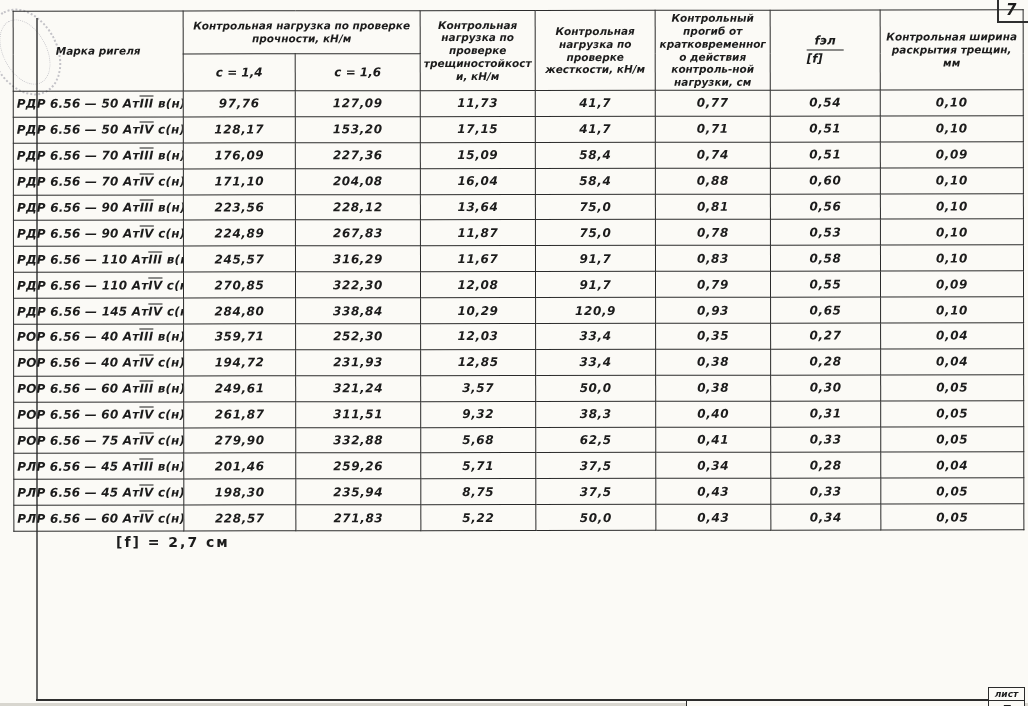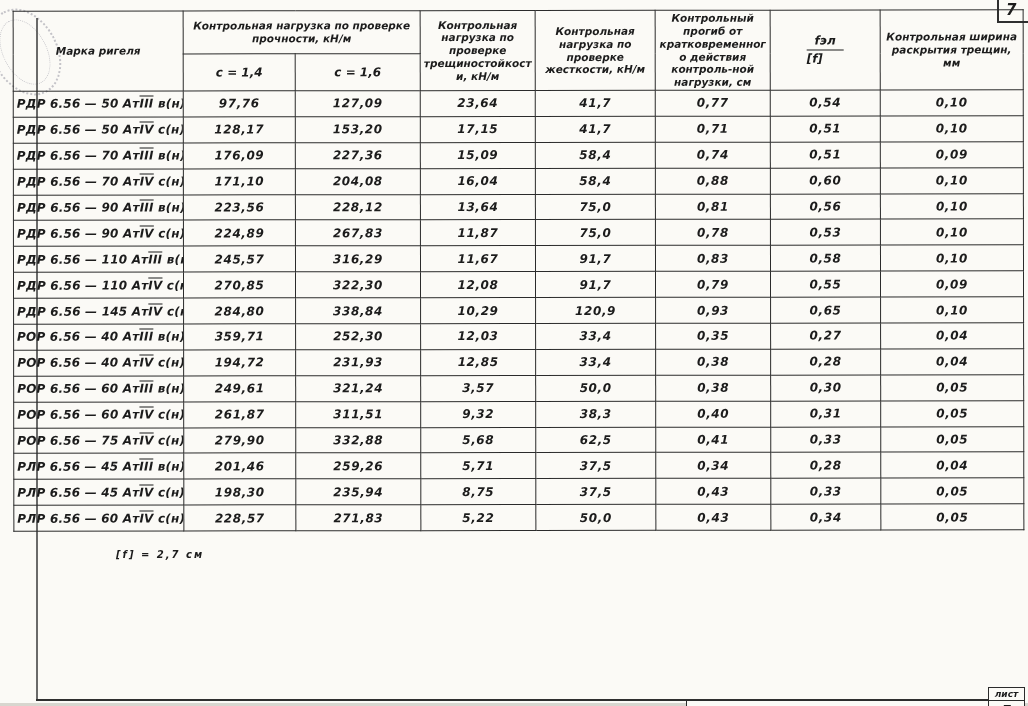--- a/index.html
+++ b/index.html
@@ -39,21 +39,21 @@
   thead tr.sub th{height:34px;font-size:12px;}
   tbody tr{height:25.9px;}
   tbody td{font-size:12px;font-weight:600;letter-spacing:.6px;}
   td.c-mark{text-align:left;padding-left:12px;font-size:12px;letter-spacing:.2px;white-space:nowrap;}
   td.val{text-align:center;}
   .ovl{text-decoration:overline;}
   .frac{display:inline-block;text-align:left;font-size:12px;font-weight:600;}
   .frac .top{display:block;border-bottom:1.4px solid #1c1c1c;padding:0 8px 1px;}
   .frac .bot{display:block;padding-top:1px;}
   
-  .note{position:absolute;left:116px;top:549px;font-size:10px;font-style:italic;font-weight:600;letter-spacing:2px;}
+  .note{position:absolute;left:116px;top:534px;font-size:14px;font-weight:600;letter-spacing:2px;}
   
   .tblock{position:absolute;left:686px;top:664px;width:302px;height:35px;border:1.8px solid #2b2b2b;
     display:flex;align-items:center;justify-content:center;background:#fbfaf6;margin-top:36px;}
   .tblock .doc{font-size:16px;font-style:italic;font-weight:600;letter-spacing:2px;}
   .sheetbox{position:absolute;left:988px;top:687px;width:35px;height:43px;border:1.8px solid #2b2b2b;background:#fbfaf6;}
   .sheetbox .lab{display:block;text-align:center;font-size:9px;font-style:italic;font-weight:600;
     border-bottom:1.4px solid #2b2b2b;padding:1px 0;}
   .sheetbox .num{display:block;text-align:center;font-size:15px;font-style:italic;font-weight:600;padding-top:2px;}
 </style>
 </head>
@@ -99,21 +99,21 @@
       <tr class="sub">
         <th>с = 1,4</th>
         <th>с = 1,6</th>
       </tr>
     </thead>
     <tbody>
   <tr>
     <td class="c-mark"><span>РДР 6.56  —  50 Ат</span><span class="ovl">III</span><span> в(н)</span></td>
     <td class="val">97,76</td>
     <td class="val">127,09</td>
-    <td class="val">23,64</td>
+    <td class="val">11,73</td>
     <td class="val">41,7</td>
     <td class="val">0,77</td>
     <td class="val">0,54</td>
     <td class="val">0,10</td>
   </tr>
 
   <tr>
     <td class="c-mark"><span>РДР 6.56  —  50 Ат</span><span class="ovl">IV</span><span> с(н)</span></td>
     <td class="val">128,17</td>
     <td class="val">153,20</td>

